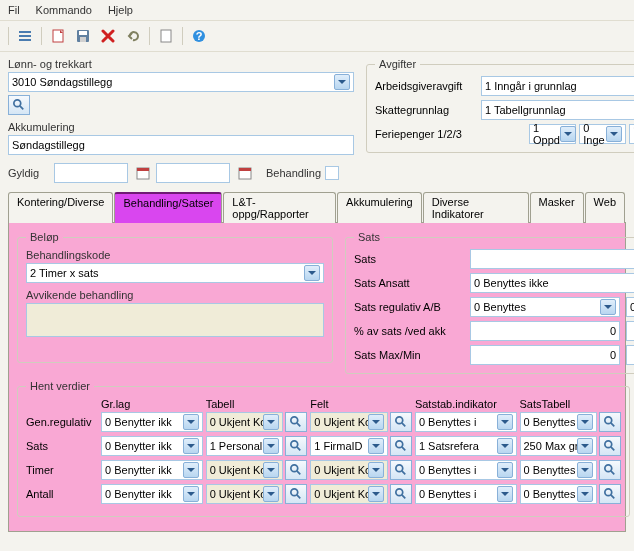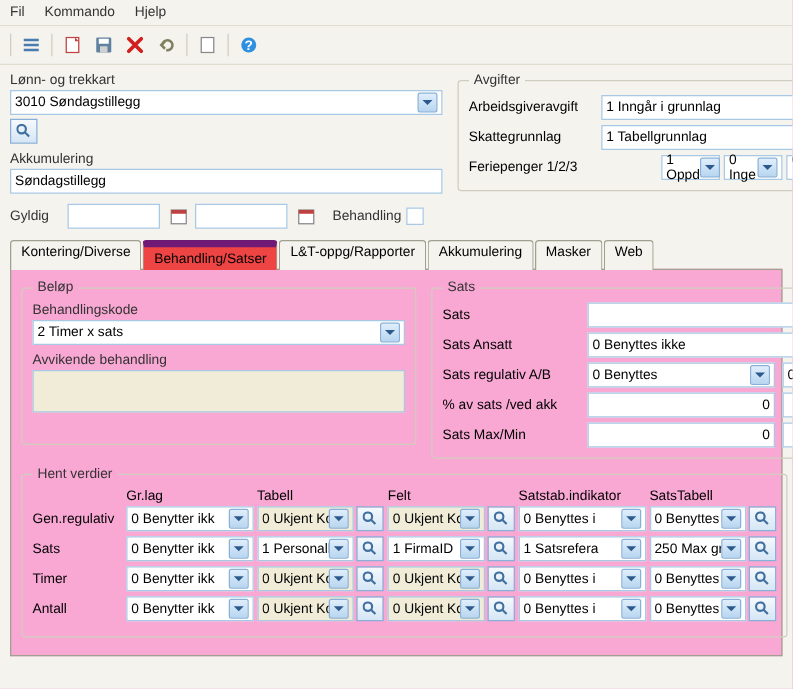--- a/index.html
+++ b/index.html
@@ -18,21 +18,21 @@
 .numinput { text-align: right; }
 .combo-arrow { width: 16px; height: 16px; background: linear-gradient(#e0eefb,#b8d6f0); border: 1px solid #88b0d8; border-radius: 2px; display: flex; align-items: center; justify-content: center; flex-shrink: 0; }
 .combo-arrow::after { content: ""; border: 4px solid transparent; border-top-color: #2c5a8c; margin-top: 3px; }
 .searchbtn { width: 22px; height: 20px; background: linear-gradient(#f5f9fd,#d5e6f5); border: 1px solid #88b0d8; display: flex; align-items: center; justify-content: center; cursor: pointer; }
 .searchbtn svg { width: 12px; height: 12px; }
 .calbtn { width: 18px; height: 18px; display: flex; align-items: center; justify-content: center; cursor: pointer; margin-left: 2px; }
 fieldset { border: 1px solid #d0cdbe; border-radius: 3px; padding: 6px 8px 8px; margin-bottom: 6px; }
 legend { color: #333; padding: 0 4px; }
 .tabs { display: flex; margin-top: 8px; position: relative; }
 .tab { border: 1px solid #a0a090; border-bottom: none; padding: 3px 8px; background: #f4f3ee; margin-right: 1px; border-radius: 3px 3px 0 0; cursor: pointer; position: relative; top: 1px; }
-.tab.active { background: #ef4444; border-top: 6px solid #701a75; z-index: 2; }
+.tab.active { background: #d946ef; border-top: 2px solid #701a75; z-index: 2; }
 .tabpanel { border: 1px solid #a0a090; background: #f9a8d4; padding: 8px; min-height: 300px; }
 .grid-row { display: flex; gap: 3px; align-items: center; margin-bottom: 4px; }
 .grid-row .lbl { width: 72px; flex-shrink: 0; }
 .cell { display: flex; gap: 2px; align-items: center; flex: 1; min-width: 0; }
 .cell .combo { flex: 1; min-width: 0; }
 .cell .combo span { overflow: hidden; white-space: nowrap; }
 .hdrs { display: flex; gap: 3px; margin-bottom: 2px; align-items: center; }
 .hdrs .lbl { width: 72px; flex-shrink: 0; }
 .hdrs .h { flex: 1; min-width: 0; }
 .disabled-bg { background: #f0ecd8 !important; }
@@ -172,20 +172,21 @@
         </div>
       </fieldset>
     </div>
   </div>
 
   <div class="tabs">
     <div class="tab">Kontering/Diverse</div>
     <div class="tab active">Behandling/Satser</div>
     <div class="tab">L&amp;T-oppg/Rapporter</div>
     <div class="tab">Akkumulering</div>
+    <div class="tab">Diverse Indikatorer</div>
     <div class="tab">Masker</div>
     <div class="tab">Web</div>
   </div>
   <div class="tabpanel">
     <div class="row">
       <div style="flex:1">
         <fieldset style="height:132px">
           <legend>Beløp</legend>
           <span class="label">Behandlingskode</span>
           <div class="combo">

